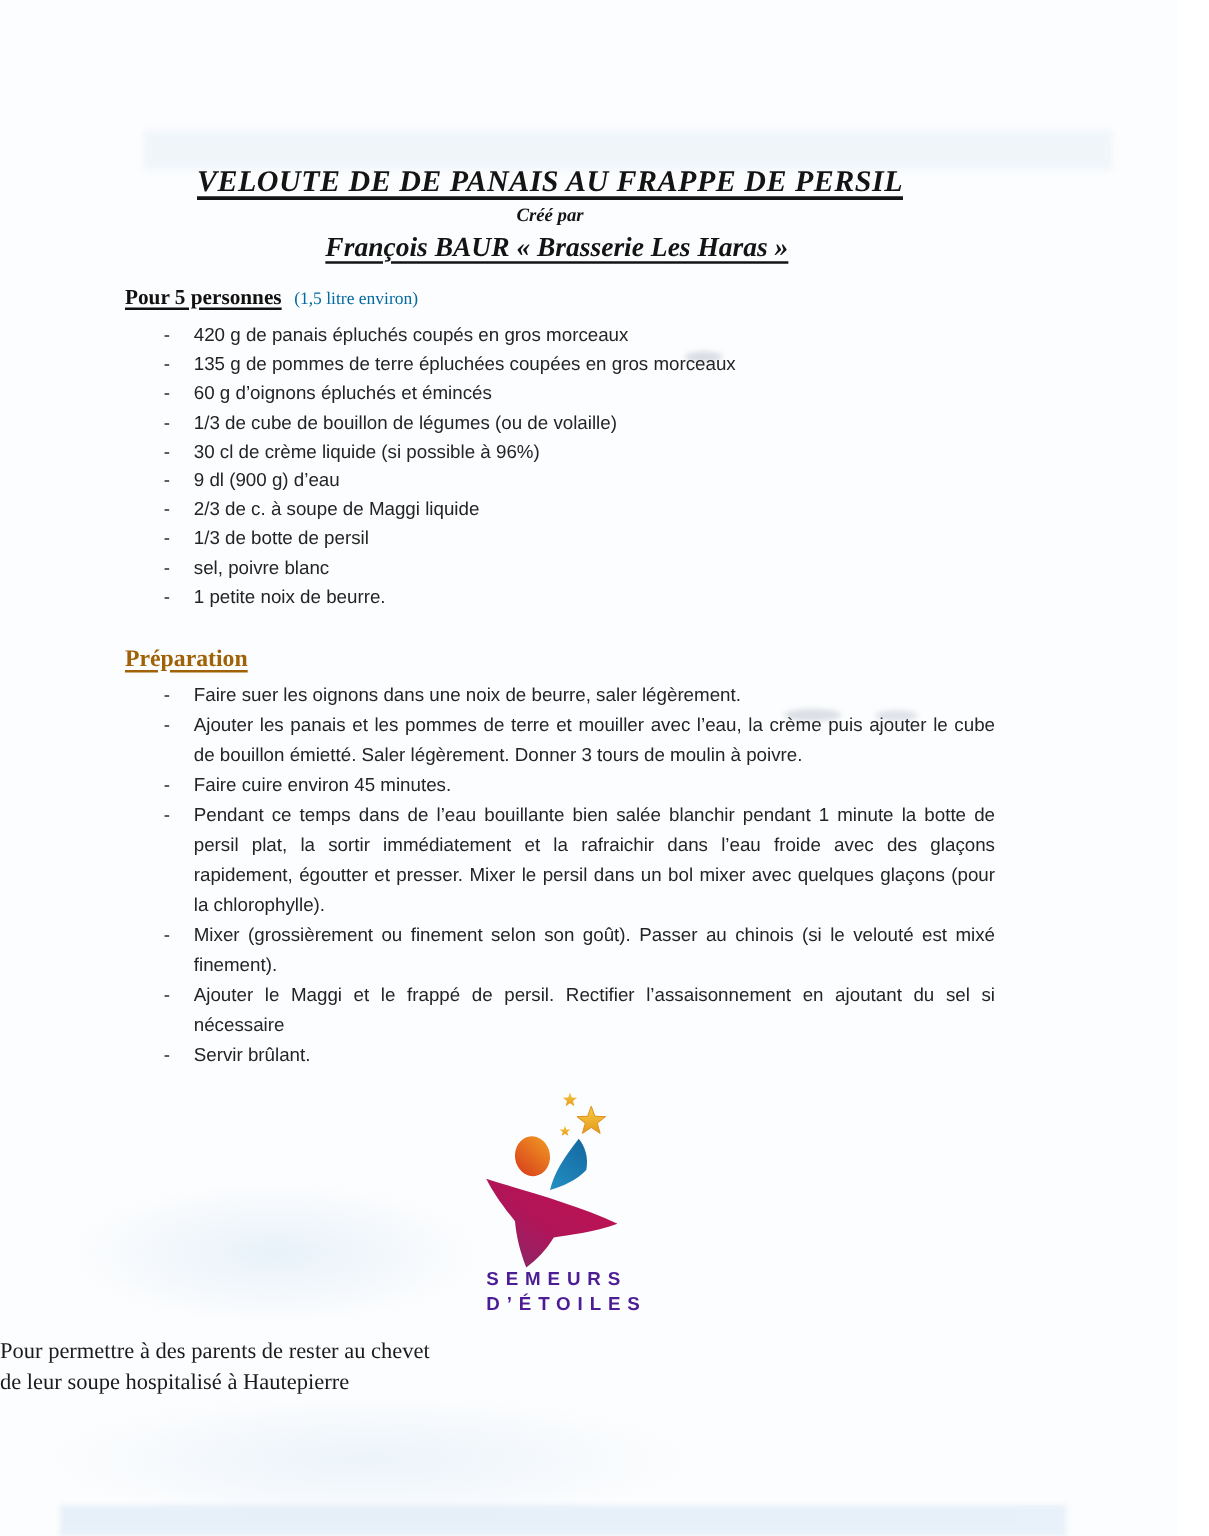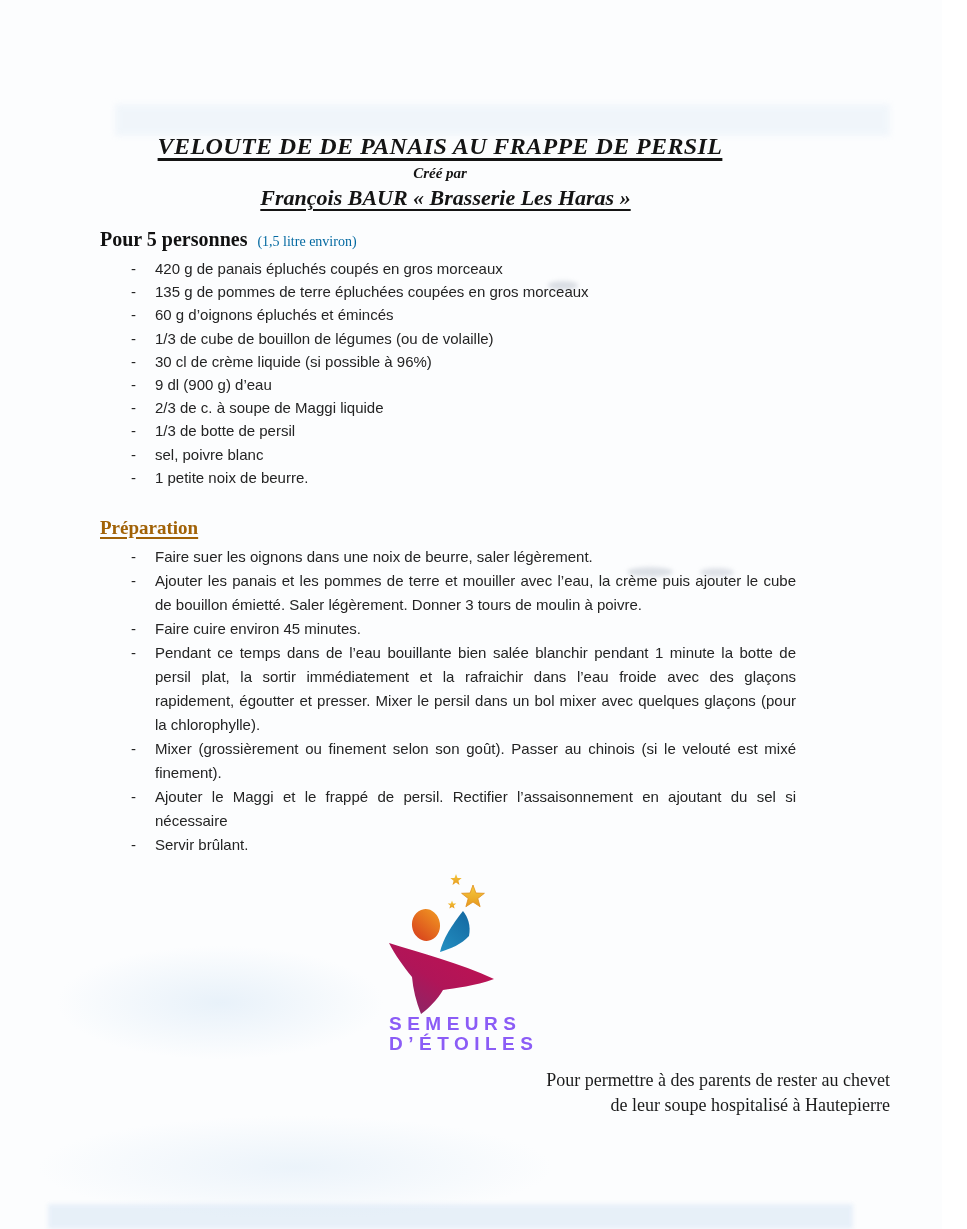--- a/index.html
+++ b/index.html
@@ -26,43 +26,43 @@
   .header { position:absolute; left:0; top:133px; width:880px; text-align:center;
     font-family:"Liberation Serif", serif; color:#141414; }
   .title { font-size:24px; font-weight:bold; font-style:italic; letter-spacing:.4px;
     text-decoration:underline; text-decoration-thickness:2.5px; text-underline-offset:4px; }
   .created { font-size:15px; font-weight:bold; font-style:italic; margin-top:5px; }
   .author { font-size:22px; font-weight:bold; font-style:italic; margin-top:3px;
     text-decoration:underline; text-decoration-thickness:2px; text-underline-offset:4px;margin-left:11px; }
 
   
   .servings { position:absolute; left:100px; top:228px; font-family:"Liberation Serif", serif; color:#111; }
-  .servings-h { font-size:20px; font-weight:bold; 
+  .servings-h { font-size:17px; font-weight:bold; text-decoration:underline;
     text-decoration-thickness:2px; text-underline-offset:3px; }
   .servings-note { font-size:14px; margin-left:6px; color:#0369a1; }
 
   
   .ing-list { position:absolute; left:131px; top:257px; width:660px; font-size:15px; color:#242424; }
   .ing-list .row { display:flex; line-height:23.2px; }
   .prep-h { position:absolute; left:100px; top:517px; font-family:"Liberation Serif", serif;
     font-size:19px; font-weight:bold; color:#a16207; text-decoration:underline;
     text-decoration-thickness:2px; text-underline-offset:3px; }
   .prep-list { position:absolute; left:131px; top:545px; width:665px; font-size:15px; color:#242424; }
   .prep-list .row { display:flex; line-height:24px; }
   .dash { width:24px; flex:0 0 24px; }
   .txt { flex:1 1 auto; }
   .prep-list .txt { text-align:justify; }
 
   
   .logo-svg { position:absolute; left:373px; top:858px; }
-  .wordmark { position:absolute; left:389px; top:1014px; font-size:19px; font-weight:bold;
-    letter-spacing:5.5px; line-height:20px; color:#8b5cf6; }
-
-  
-  .footer { position:absolute; left:0; top:1068px; width:890px; text-align:right;
+  .wordmark { position:absolute; left:389px; top:1014px; font-size:15px; font-weight:bold;
+    letter-spacing:5.5px; line-height:20px; color:#4c1d95; }
+
+  
+  .footer { position:absolute; left:0; top:1068px; width:890px; text-align:left;
     font-family:"Liberation Serif", serif; font-size:18px; line-height:25px; color:#1b1b1b; }
 </style>
 </head>
 <body>
 
 <div class="page">
 
   <div class="tint-band"></div>
   <div class="tint-bottom"></div>
   <div class="blob1"></div>

